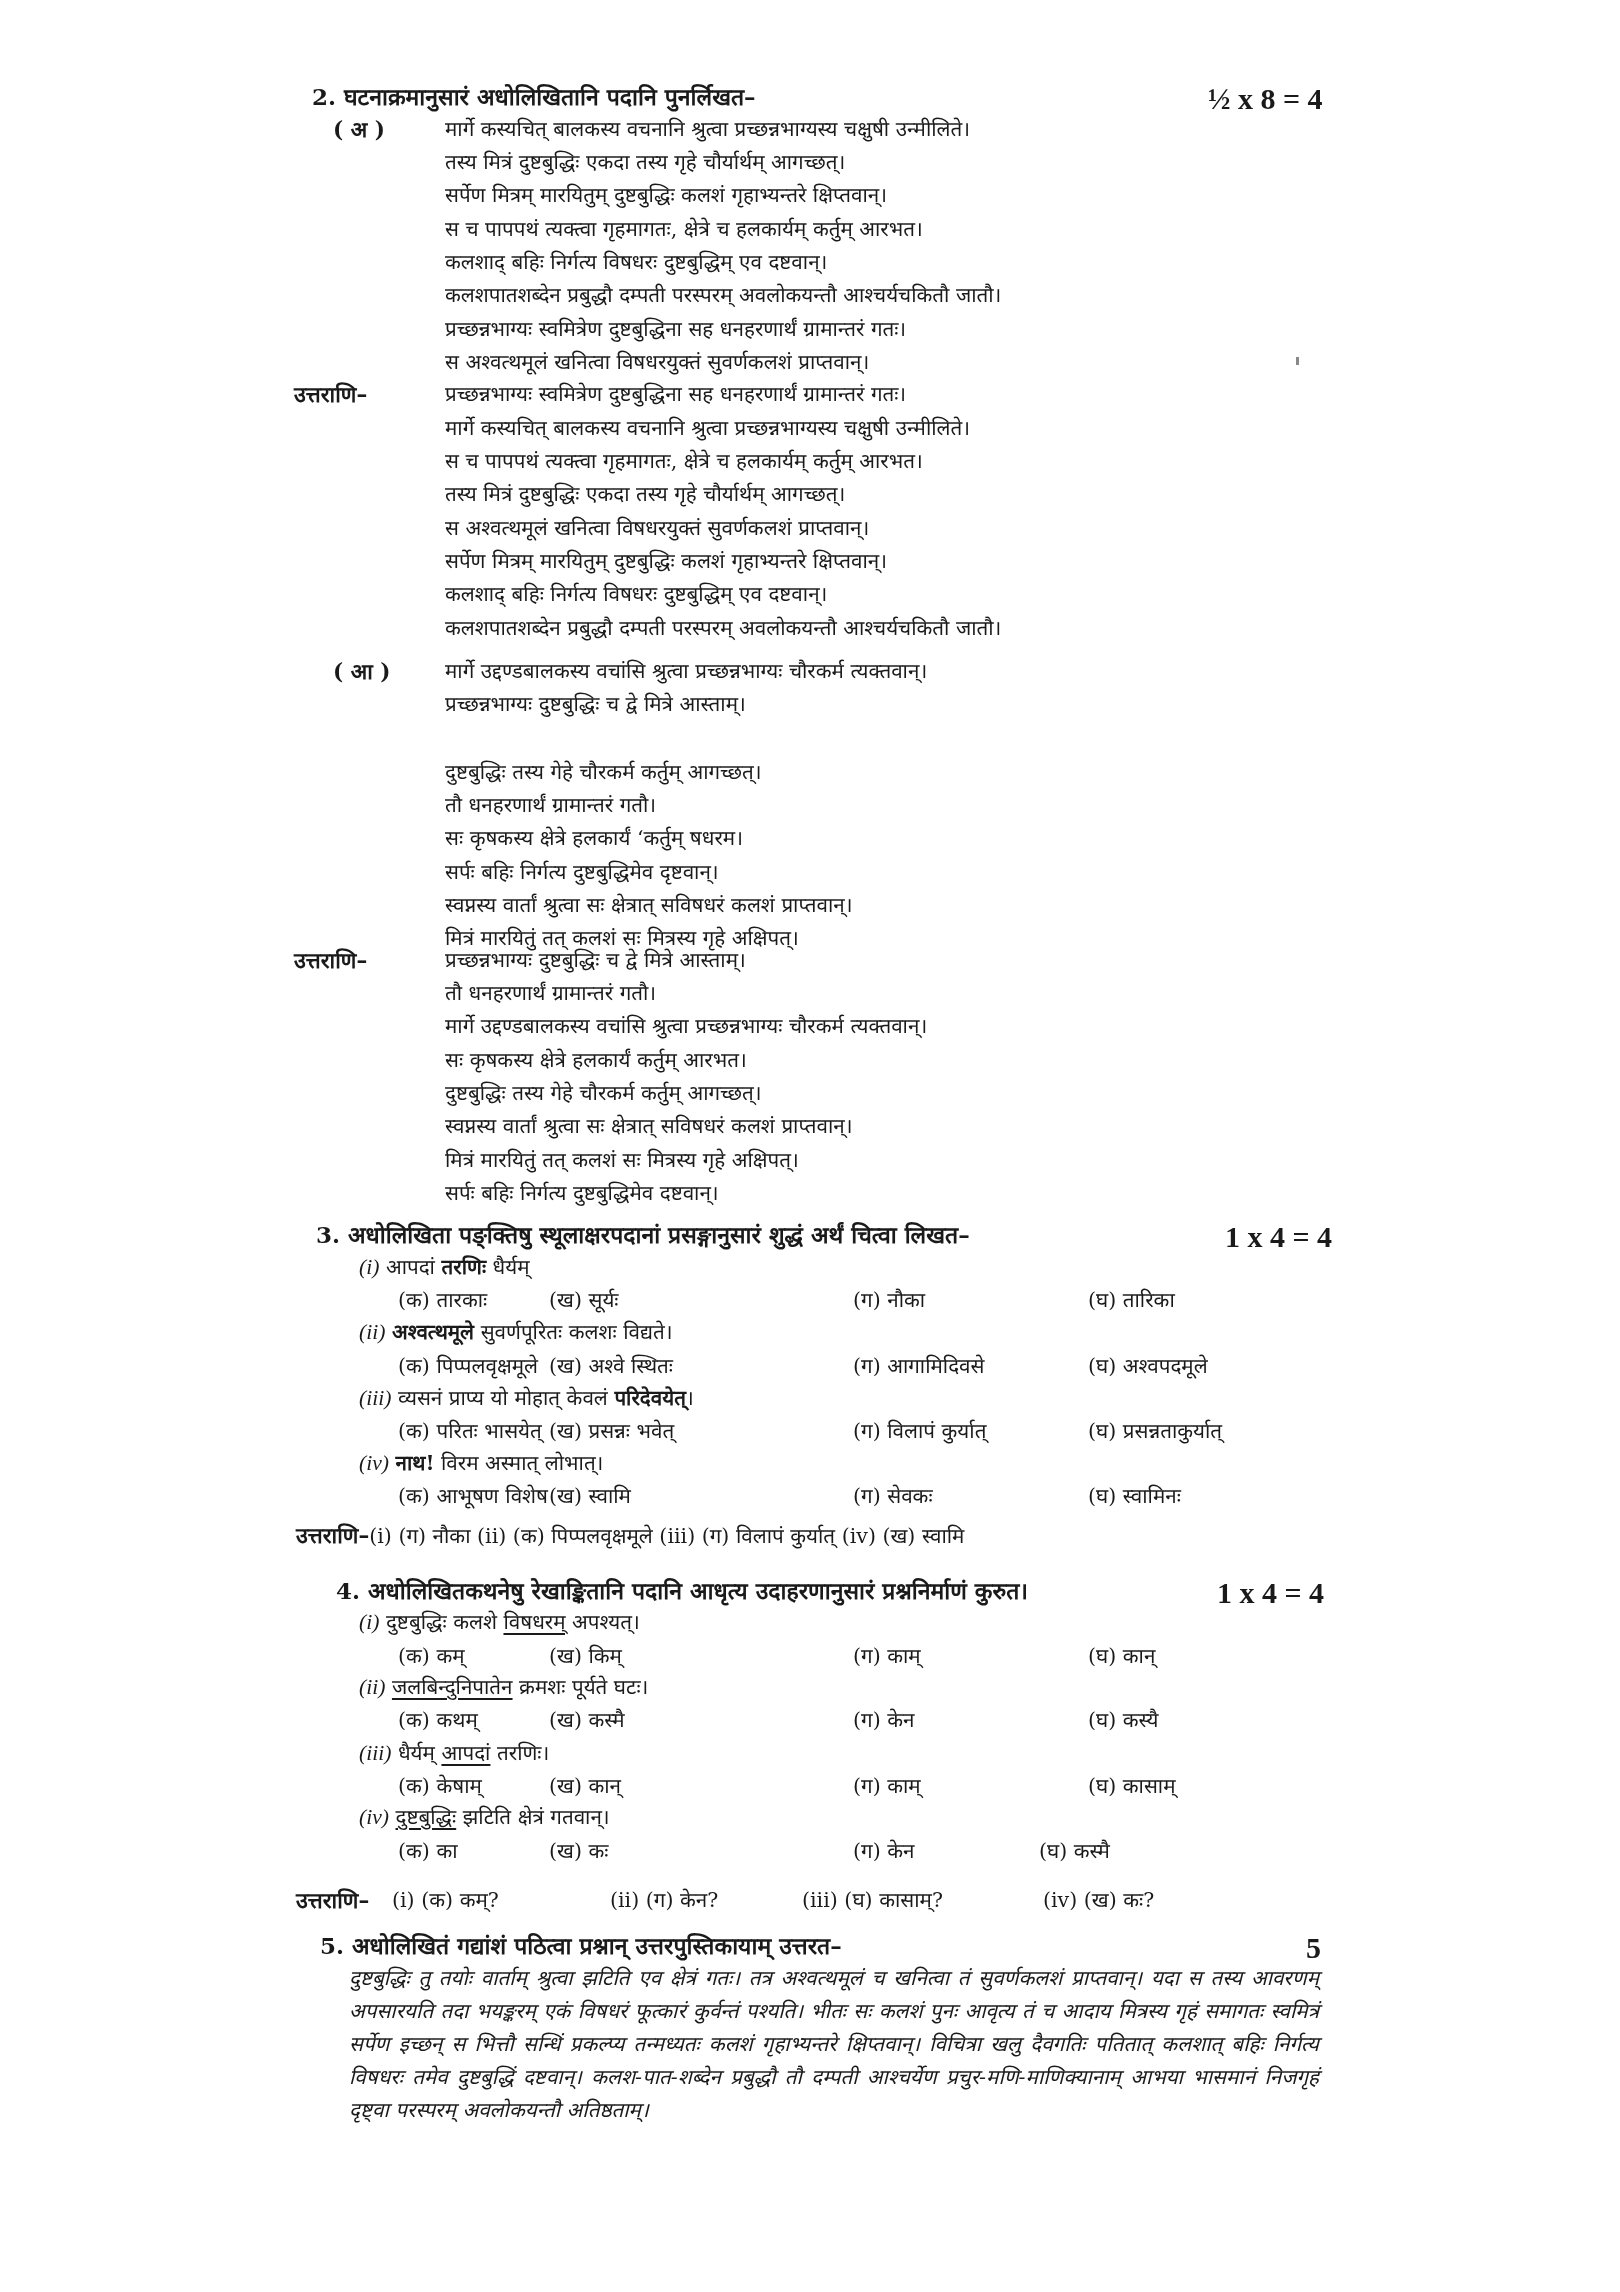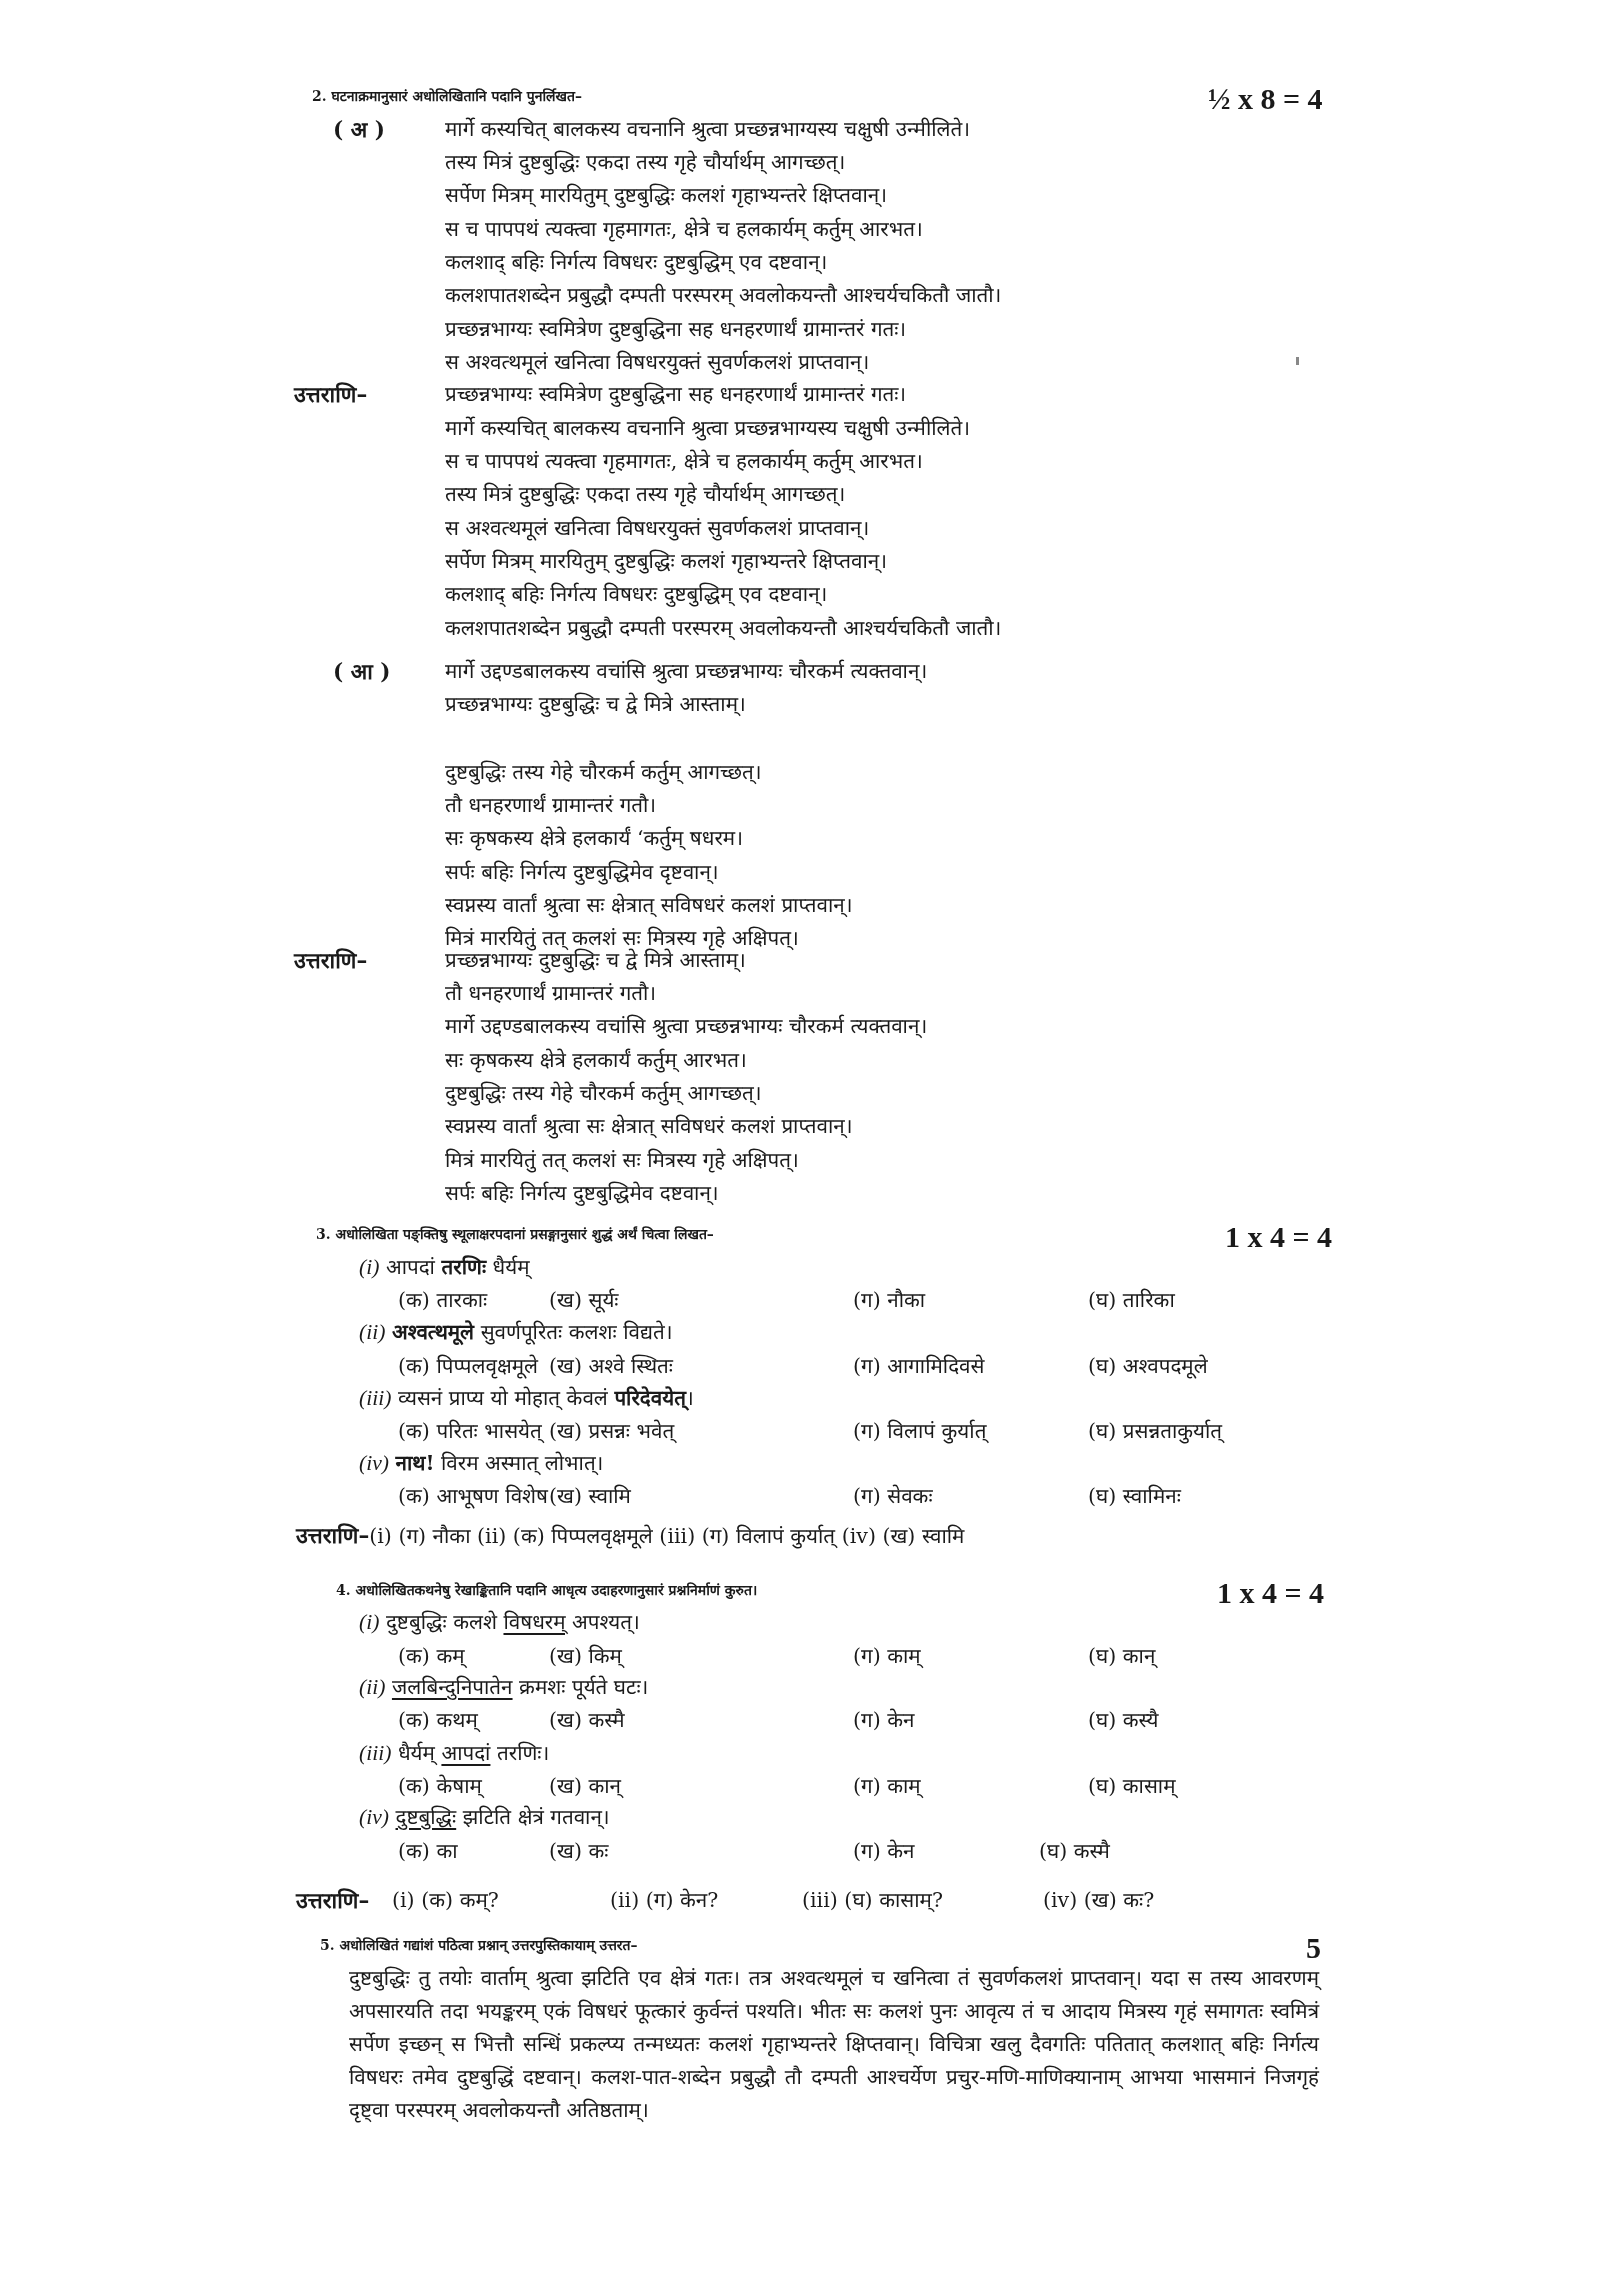--- a/index.html
+++ b/index.html
@@ -3,25 +3,25 @@
 <meta charset="utf-8">
 <style>
   html, body { margin:0; padding:0; background:#ffffff; }
   body { width:1620px; height:2293px; position:relative; overflow:hidden;
          font-family:"DejaVu Serif", serif; color:#1a1a1a; }
   .page { position:absolute; left:0; top:0; width:1620px; height:2293px; }
   .ln { position:absolute; white-space:nowrap; font-size:20.6px; line-height:29px; }
   .b { font-weight:bold; }
   .rn { font-style:italic; font-family:"Liberation Serif", serif; font-size:21.6px; }
   .marks { position:absolute; font-weight:bold; font-family:"Liberation Serif", serif; font-size:30px; white-space:nowrap; }
-  .qh { font-weight:bold; font-size:14px; }
+  .qh { font-weight:bold; font-size:23px; }
   .lbl { font-weight:bold; font-size:21.6px; }
   .ul { text-decoration:underline; text-decoration-thickness:2px; text-underline-offset:3.9px;text-align:right; }
   .opt { position:absolute; white-space:nowrap; font-size:20.6px; line-height:29px; }
-  .para { position:absolute; left:349px; width:970px; font-size:20.6px; line-height:33px; text-align:justify; }
+  .para { position:absolute; left:349px; width:970px; font-size:20.6px; line-height:33px; text-align:justify;font-style:italic; }
   .para p { margin:0; }
   .dot { position:absolute; width:2.9px; height:7.8px; background:#888; }
 </style>
 </head>
 <body>
 
 <div class="page">
 
   <div class="ln qh" style="left:312px;top:82px;">
     <span>2.</span>

